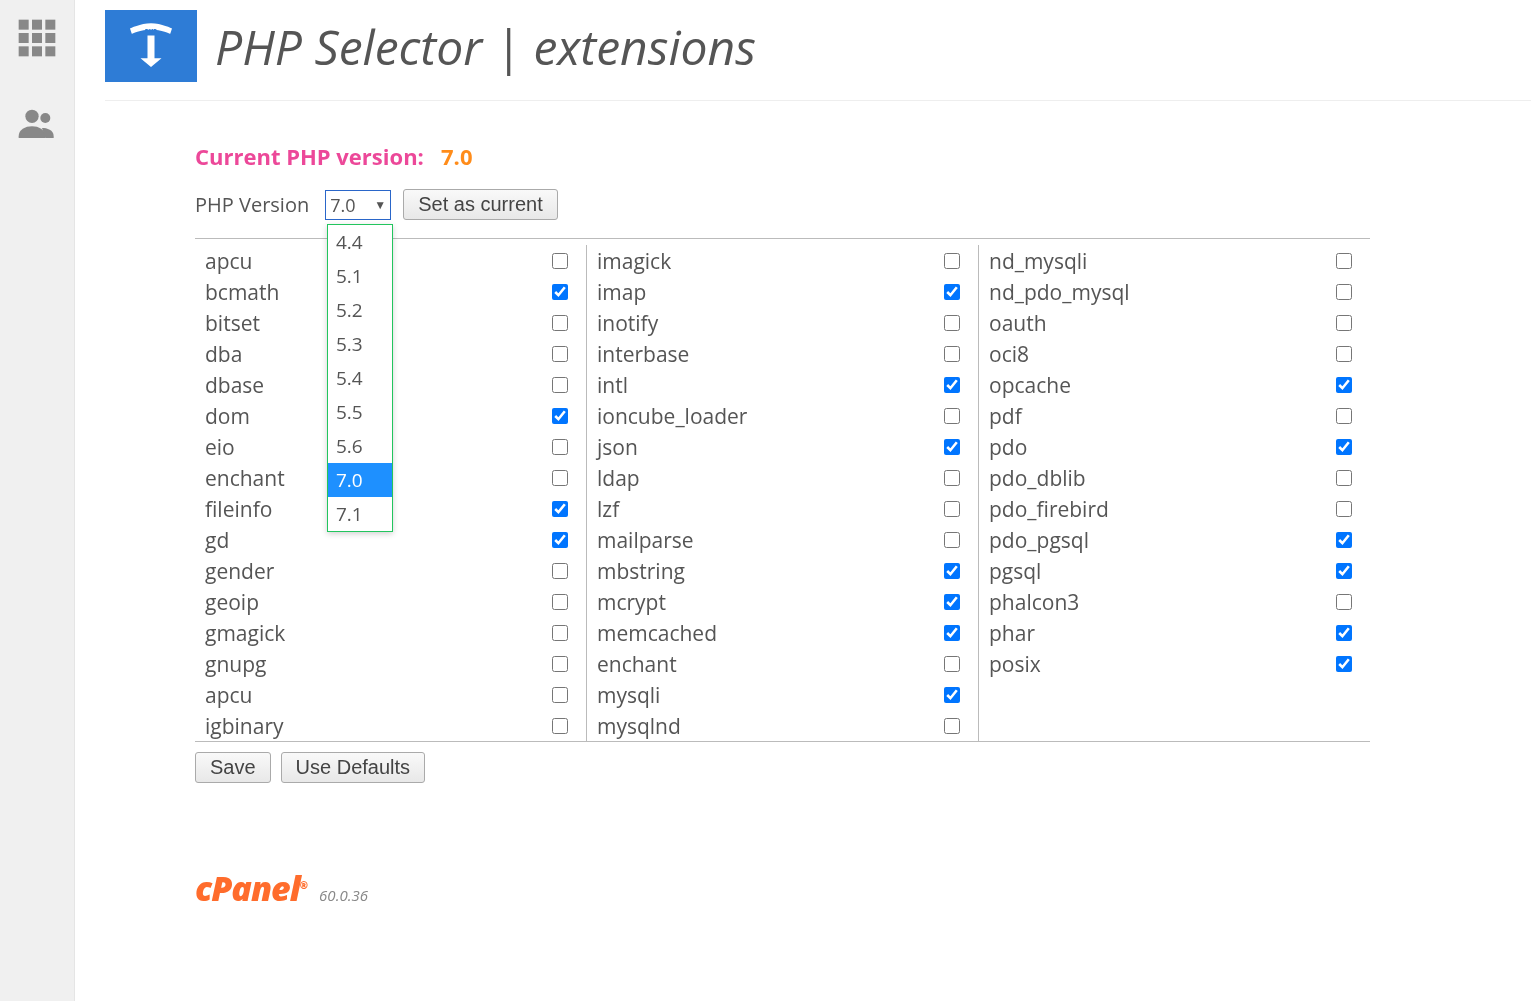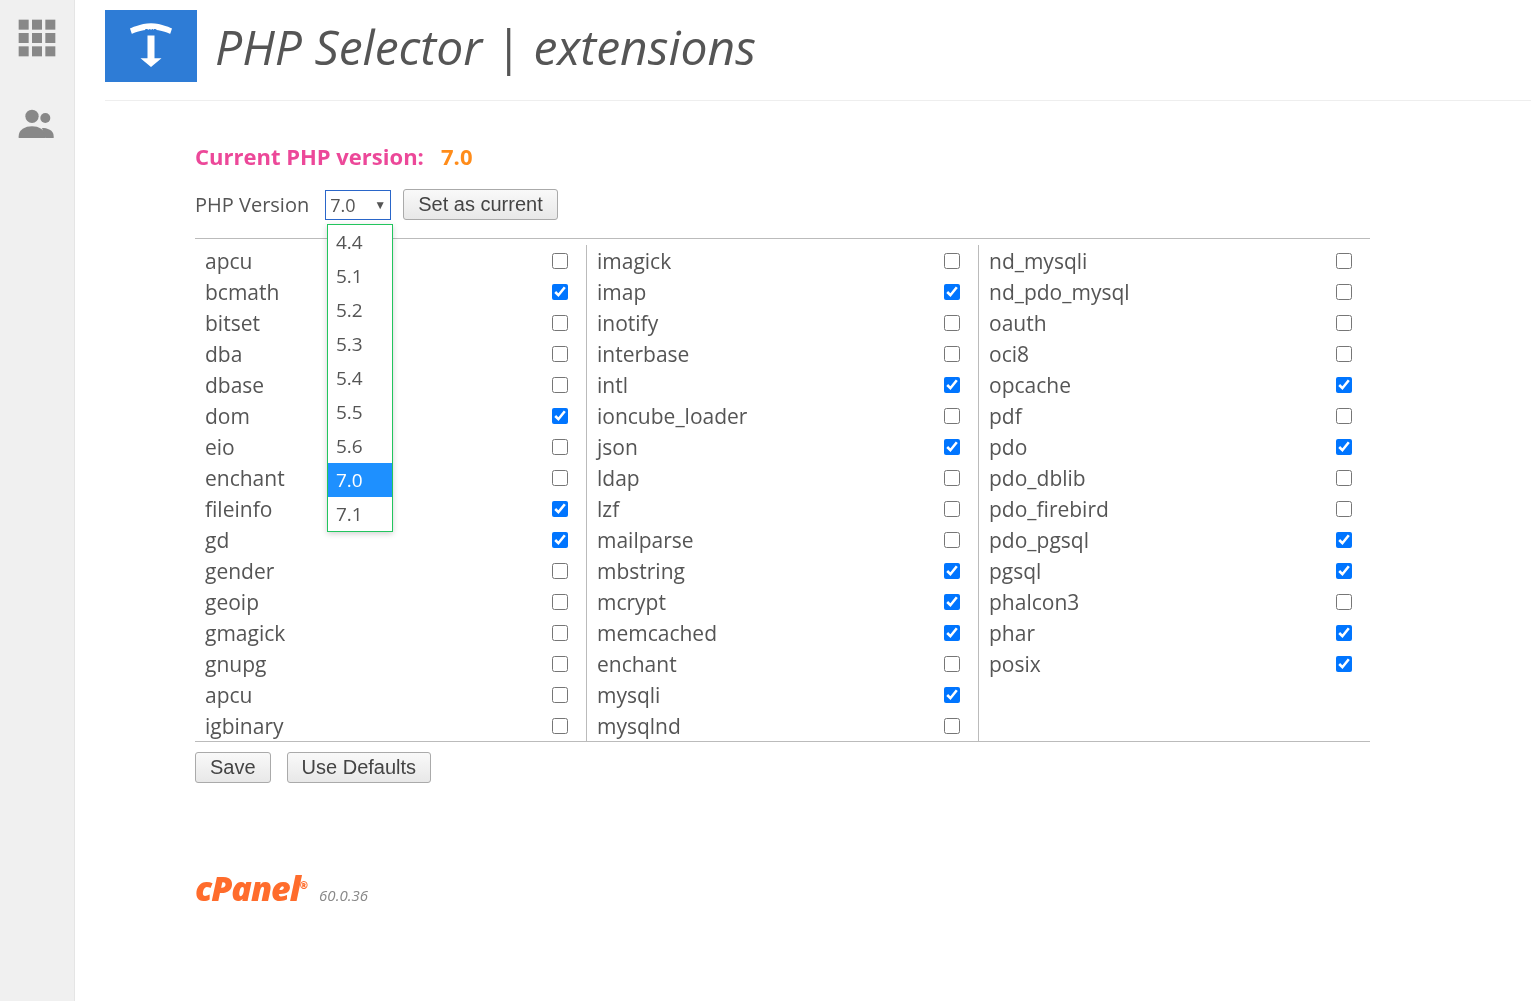--- a/index.html
+++ b/index.html
@@ -35,21 +35,21 @@
 
   hr.split { border: none; border-top: 1px solid #bbb; margin: 0 0 6px 0; width: 1175px; }
 
   .ext-grid { display: flex; width: 1175px; border-bottom: 1px solid #bbb; margin-bottom: 10px; }
   .col { flex: 1; border-right: 1px solid #bbb; }
   .col:last-child { border-right: none; }
   .ext-row { display: flex; align-items: center; justify-content: space-between; padding: 2px 18px 2px 10px; font-size: 21px; color: #555; height: 31px; }
   .ext-row .name { white-space: nowrap; }
   .ext-row input[type=checkbox] { width: 16px; height: 16px; cursor: pointer; }
 
-  .actions { display: flex; gap: 16px; }
+  .actions { display: flex; gap: 10px; }
 
   .footer { margin-top: 50px; display: flex; align-items: baseline; gap: 12px; }
   .cpanel-logo { font-size: 34px; font-weight: 800; font-style: italic; color: #ff6c2c; letter-spacing: -1px; margin-top: 32px; }
   .cpanel-logo .cp-c { color: #ff6c2c; }
   .footer-ver { font-size: 15px; color: #888; font-style: italic; }
 </style>
 </head>
 <body>
 
 <div class="sidebar">

